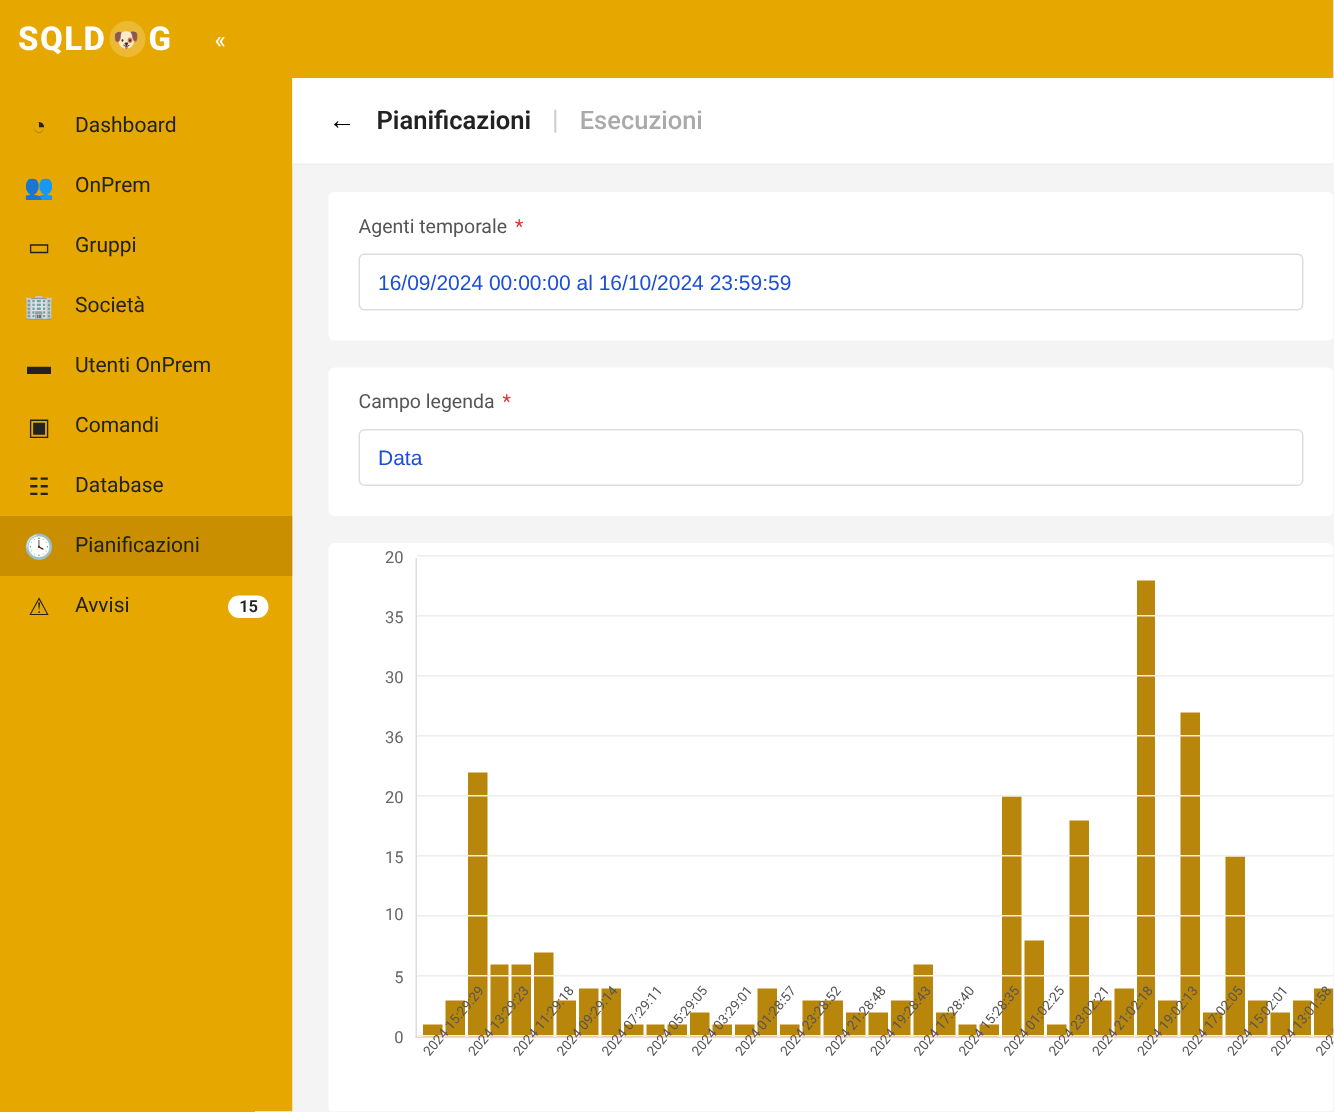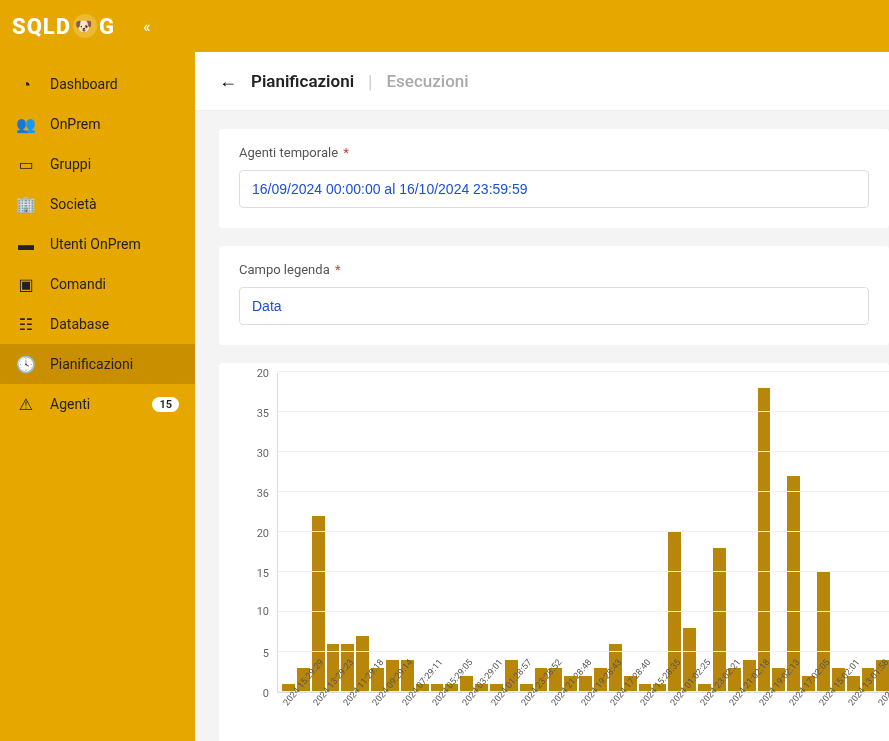--- a/index.html
+++ b/index.html
@@ -226,21 +226,21 @@
       <div class="nav-item">
         <span class="nav-icon">☷</span>
         <span>Database</span>
       </div>
       <div class="nav-item active">
         <span class="nav-icon">🕓</span>
         <span>Pianificazioni</span>
       </div>
       <div class="nav-item">
         <span class="nav-icon">⚠</span>
-        <span>Agenti</span>
+        <span>Avvisi</span>
         <span class="nav-badge">15</span>
       </div>
     </nav>
 
   <main class="main">
     <div class="page-header">
       <span class="back-arrow">←</span>
       <span class="breadcrumb-current">Pianificazioni</span>
       <span class="breadcrumb-sep">|</span>
       <span class="breadcrumb-trail">Esecuzioni</span>

